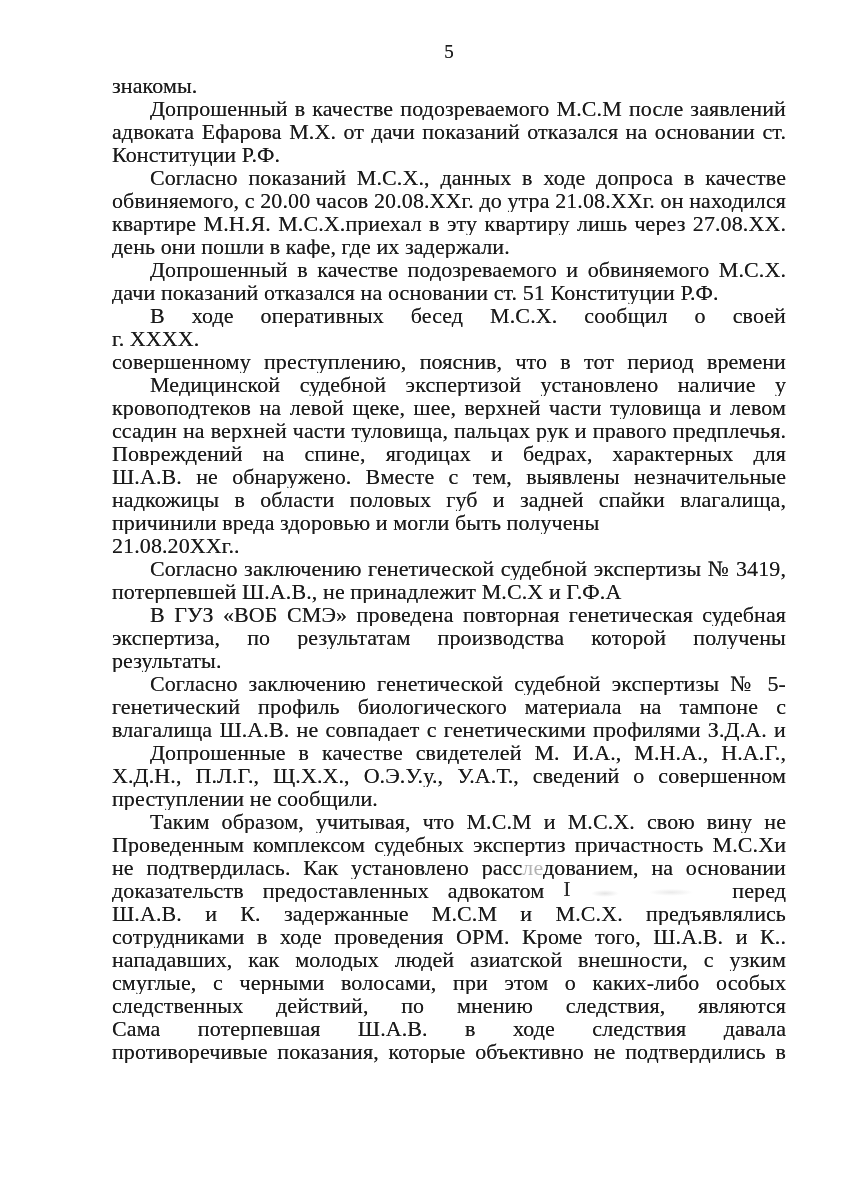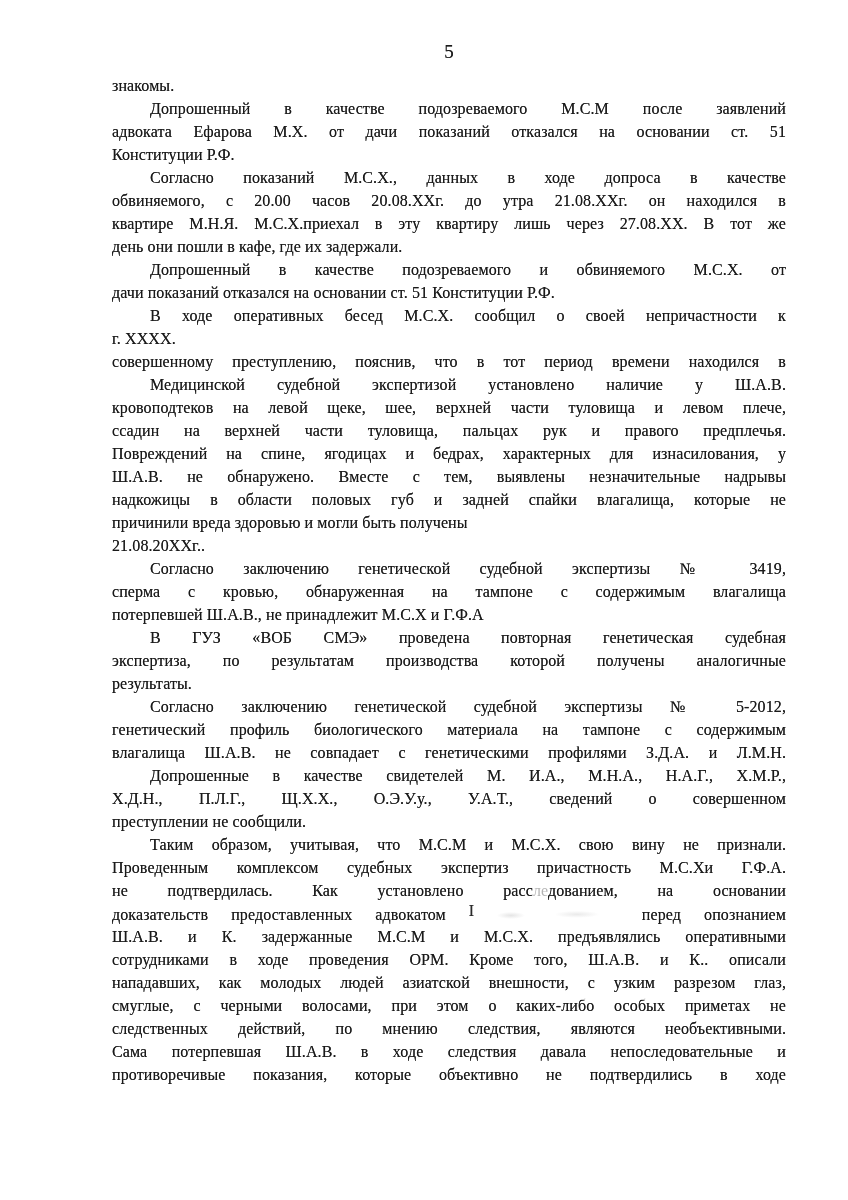--- a/index.html
+++ b/index.html
@@ -25,21 +25,21 @@
     line-height: 23px;
     text-align: center;
     font-size: 19px;
     text-shadow: 0 0 0.5px rgba(0,0,0,0.6);
   }
   .text-block {
     position: absolute;
     top: 74px;
     left: 112px;
     width: 674px;
-    font-size: 16px;
+    font-size: 22px;
   }
   .paragraph { margin: 0; padding: 0; }
   .line {
     height: 23px;
     line-height: 23px;
     white-space: normal;
     overflow: hidden;
     text-shadow: 0 0 0.55px rgba(0,0,0,0.65);
     letter-spacing: 0.1px;
   }
@@ -119,21 +119,20 @@
         <div class="line just">кровоподтеков на левой щеке, шее, верхней части туловища и левом плече,</div>
         <div class="line just">ссадин на верхней части туловища, пальцах рук и правого предплечья.</div>
         <div class="line just">Повреждений на спине, ягодицах и бедрах, характерных для изнасилования, у</div>
         <div class="line just">Ш.А.В. не обнаружено. Вместе с тем, выявлены незначительные надрывы</div>
         <div class="line just">надкожицы в области половых губ и задней спайки влагалища, которые не</div>
         <div class="line plain">причинили вреда здоровью и могли быть получены</div>
         <div class="line plain">21.08.20ХХг..</div>
       </div>
       <div class="paragraph">
         <div class="line just first">Согласно заключению генетической судебной экспертизы № 3419,</div>
-        <div class="line just">сперма с кровью, обнаруженная на тампоне с содержимым влагалища</div>
         <div class="line plain">потерпевшей Ш.А.В., не принадлежит М.С.Х и Г.Ф.А</div>
       </div>
       <div class="paragraph">
         <div class="line just first">В ГУЗ «ВОБ СМЭ» проведена повторная генетическая судебная</div>
         <div class="line just">экспертиза, по результатам производства которой получены аналогичные</div>
         <div class="line plain">результаты.</div>
       </div>
       <div class="paragraph">
         <div class="line just first">Согласно заключению генетической судебной экспертизы № 5-2012,</div>
         <div class="line just">генетический профиль биологического материала на тампоне с содержимым</div>

